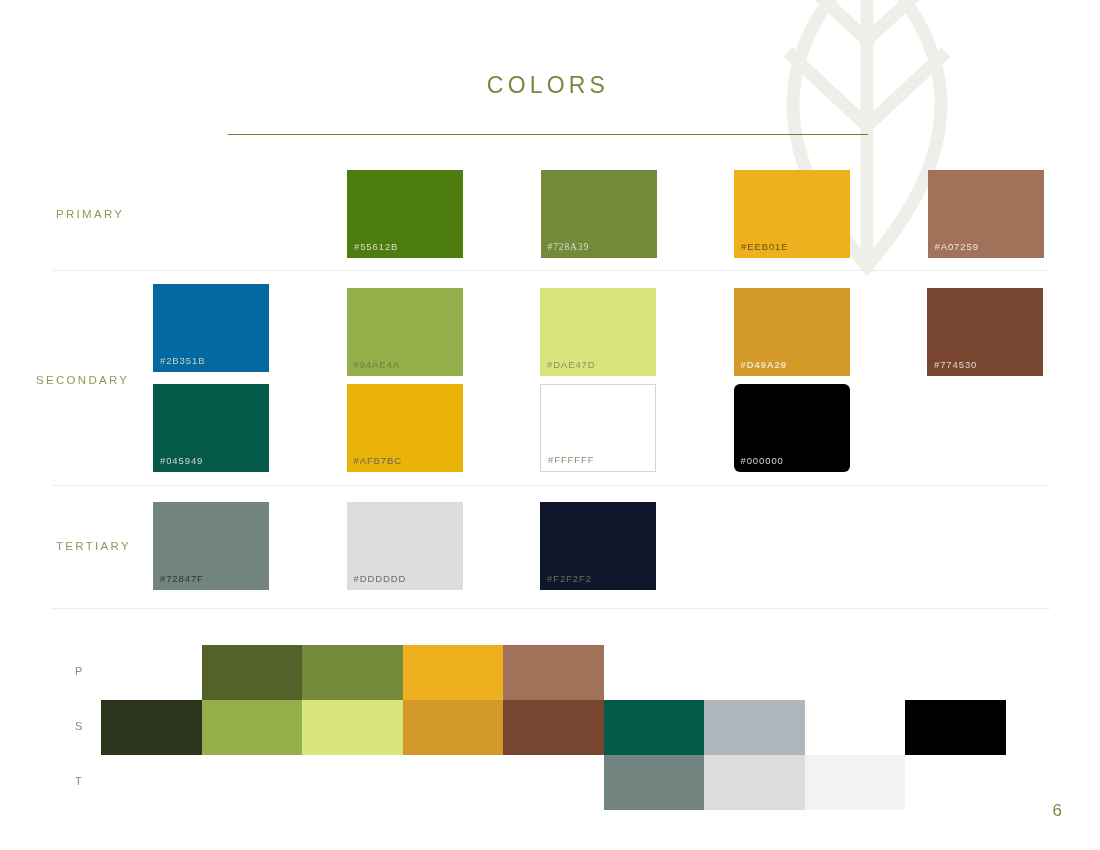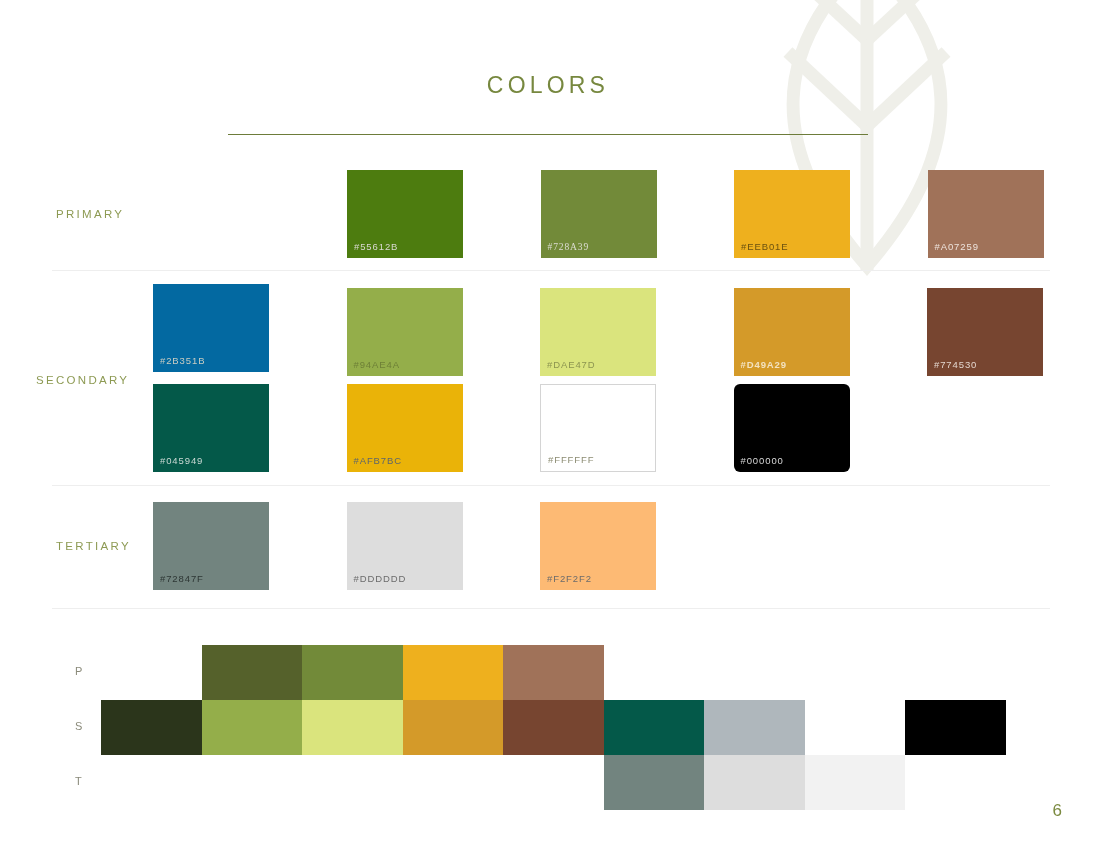--- a/index.html
+++ b/index.html
@@ -177,21 +177,21 @@
       </div>
       <div class="swatch" style="left: 733.5px; top: 384px; width: 116px; height: 88px; background: rgb(0, 0, 0); border-radius: 6px;">
         <span class="hex" style="color: rgb(216, 216, 216);">#000000</span>
       </div>
       <div class="swatch" style="left: 153px; top: 502px; width: 116px; height: 88px; background: rgb(114, 132, 127);">
         <span class="hex" style="color: rgb(45, 54, 52); text-align: center;">#72847F</span>
       </div>
       <div class="swatch" style="left: 346.5px; top: 502px; width: 116px; height: 88px; background: rgb(221, 221, 221);">
         <span class="hex" style="color: rgb(107, 107, 107);">#DDDDDD</span>
       </div>
-      <div class="swatch" style="left: 540px; top: 502px; width: 116px; height: 88px; background: #fdba74;">
+      <div class="swatch" style="left: 540px; top: 502px; width: 116px; height: 88px; background: #0f172a;">
         <span class="hex" style="color: rgb(107, 107, 107);">#F2F2F2</span>
       </div>
     </div>
 
   <div id="strip-layer">
       <div class="strip-label" style="left: 75px; top: 664.5px;">P</div>
       <div class="strip-cell" style="left: 201.5px; top: 645px; width: 100.5px; height: 55px; background: rgb(85, 97, 43);"></div>
       <div class="strip-cell" style="left: 302px; top: 645px; width: 100.5px; height: 55px; background: rgb(114, 138, 57);"></div>
       <div class="strip-cell" style="left: 402.5px; top: 645px; width: 100.5px; height: 55px; background: rgb(238, 176, 30);"></div>
       <div class="strip-cell" style="left: 503px; top: 645px; width: 100.5px; height: 55px; background: rgb(160, 114, 89);"></div>

